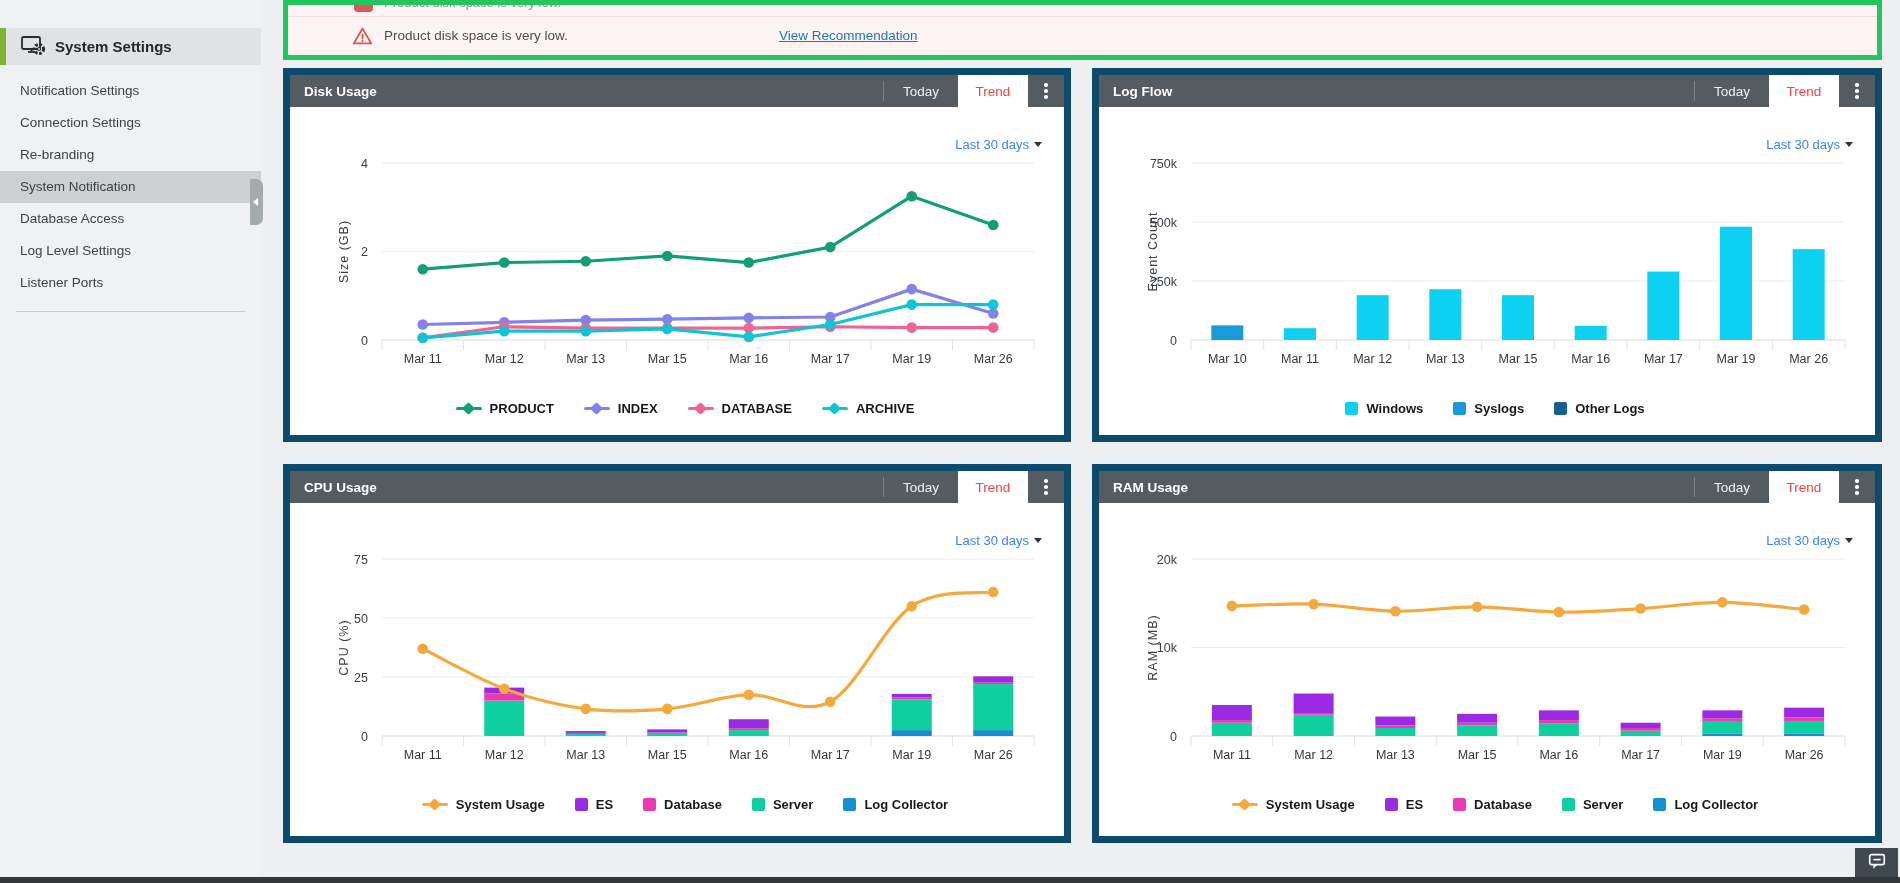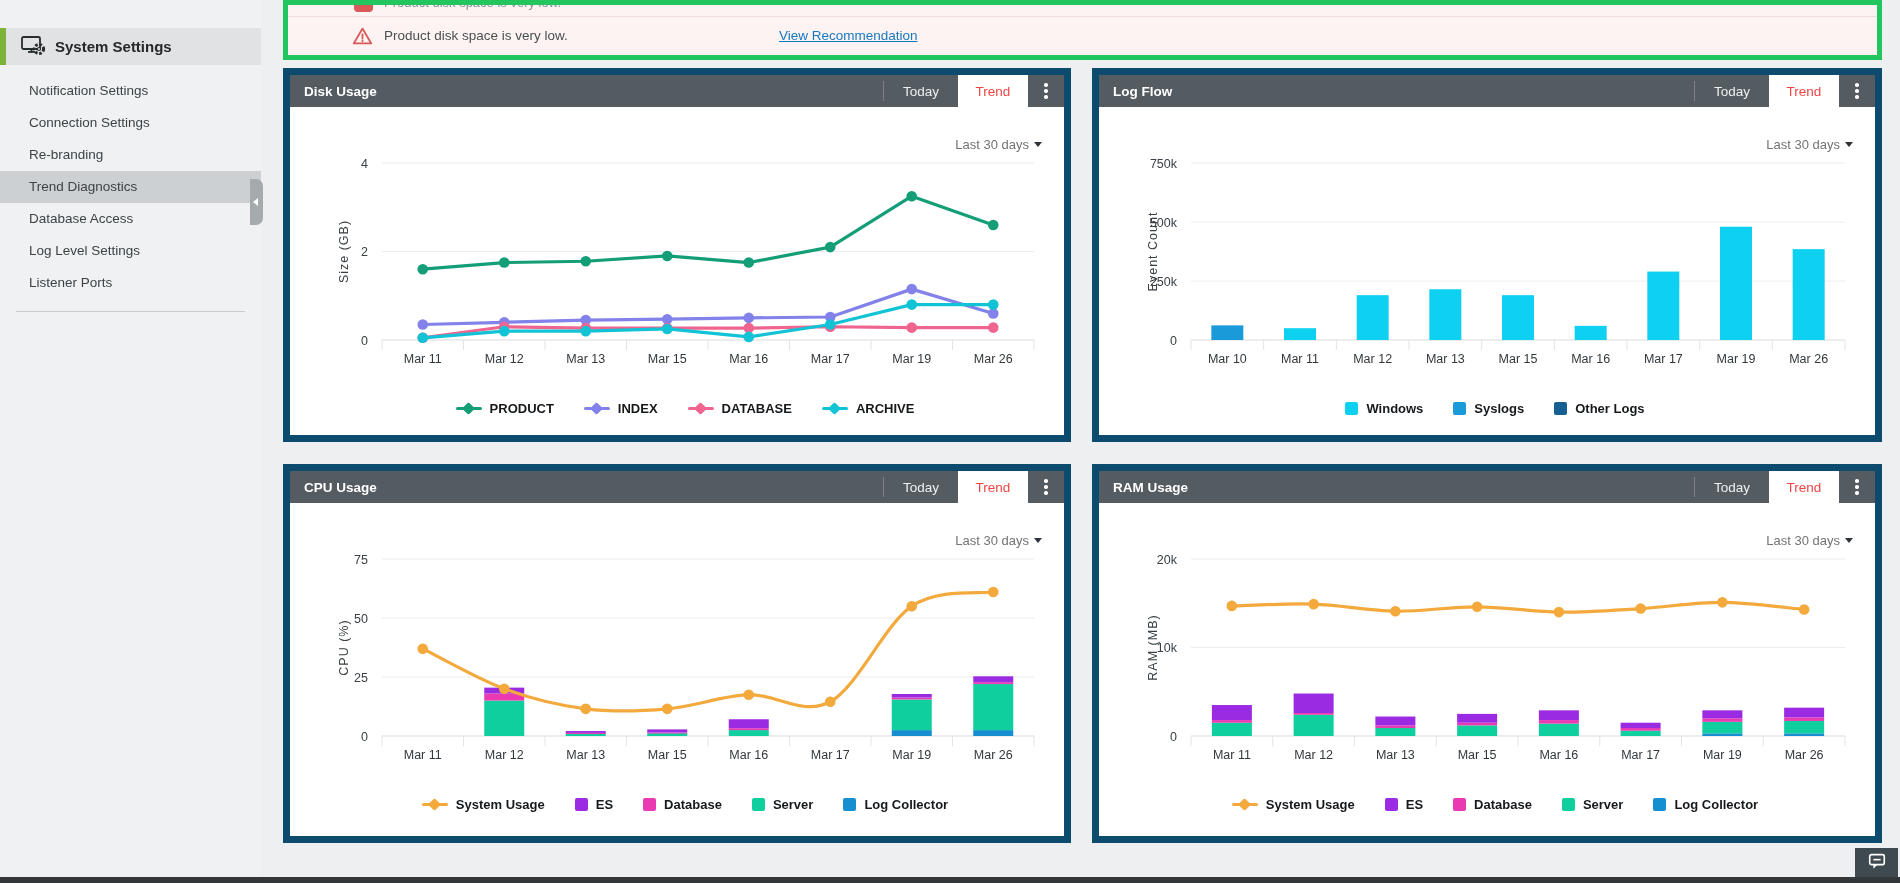--- a/index.html
+++ b/index.html
@@ -6,21 +6,21 @@
   html,body { width:1900px; height:883px; overflow:hidden;
     font-family:"Liberation Sans", sans-serif; background:#edeff0; }
 
   
   .sidebar { position:absolute; left:0; top:0; width:261px; height:877px;
     background:#f0f1f2; }
   .sidebar-header { height:37px; background:#e0e2e3; border-left:6px solid #7cb338;
     display:flex; align-items:center; gap:9px; padding-left:14px;margin-top:28px; }
   .sidebar-header .ttl { font-size:15px; font-weight:bold; color:#24282b; }
   .side-list { margin-top:10px; }
-  .side-item { height:32px; line-height:32px; padding-left:29px; font-size:13.5px;
+  .side-item { height:32px; line-height:32px; padding-left:20px; font-size:13.5px;
     color:#3c4347; cursor:pointer; }
   .side-item.selected { background:#ccd0d2; }
   .side-divider { height:1px; background:#c9cdce; margin:12px 16px 0 16px; }
   .collapse-tab { position:absolute; left:250px; top:179px; width:13px; height:46px;
     background:#a5aaad; border-radius:0 7px 7px 0; }
   .collapse-tab:before { content:""; position:absolute; left:3px; top:19px;
     border:4px solid transparent; border-right:5px solid #ffffff; border-left:none; }
 
   
   .main { position:absolute; left:283px; top:0; width:1599px; height:877px; }
@@ -48,21 +48,21 @@
   .hdr-divider { width:1px; height:20px; background:#7b8186; }
   .btn-today { width:74px; height:32px; color:#eef1f2; font-size:13.5px; border:none;
     background:transparent; cursor:pointer; font-family:inherit; }
   .btn-trend { width:70px; height:32px; color:#ef4444; font-size:13.5px; border:none;
     background:#ffffff; cursor:pointer; font-family:inherit; }
   .btn-kebab { width:36px; height:32px; background:transparent; border:none;
     cursor:pointer; display:flex; flex-direction:column; align-items:center;
     justify-content:center; gap:2.5px; }
   .btn-kebab i { width:3.5px; height:3.5px; border-radius:50%; background:#fff; }
 
-  .range-sel { position:absolute; top:62px; right:22px; font-size:13px; color:#737373;
+  .range-sel { position:absolute; top:62px; right:22px; font-size:13px; color:#3b82f6;
     cursor:pointer; }
   .range-sel .caret { display:inline-block; margin-left:5px; vertical-align:2px;
     border:4.5px solid transparent; border-top:5.5px solid #2e3338; border-bottom:none; }
 
   .chart-svg { position:absolute; left:0; top:32px; }
   .legend { position:absolute; left:8px; top:326px; width:100%; display:flex;
     justify-content:center; align-items:center; gap:30px; }
   .lg-item { display:flex; align-items:center; gap:8px; font-size:13px;
     font-weight:bold; color:#16191c; }
   .lg-line { position:relative; width:26px; height:3px; border-radius:2px; }
@@ -91,21 +91,21 @@
         <circle cx="19" cy="16" r="2.1" fill="#272c2f"></circle>
         <circle cx="19" cy="16" r="0.9" fill="#e0e2e3"></circle>
       </svg>
     </span>
     <span class="ttl">System Settings</span>
   </div>
   <div class="side-list">
       <div class="side-item">Notification Settings</div>
       <div class="side-item">Connection Settings</div>
       <div class="side-item">Re-branding</div>
-      <div class="side-item selected">Trend Diagnostics</div>
+      <div class="side-item selected">System Notification</div>
       <div class="side-item">Database Access</div>
       <div class="side-item">Log Level Settings</div>
       <div class="side-item">Listener Ports</div>
     </div>
   <div class="side-divider"></div>
 </div>
 <div class="collapse-tab"></div>
 
 <div class="main">
 

